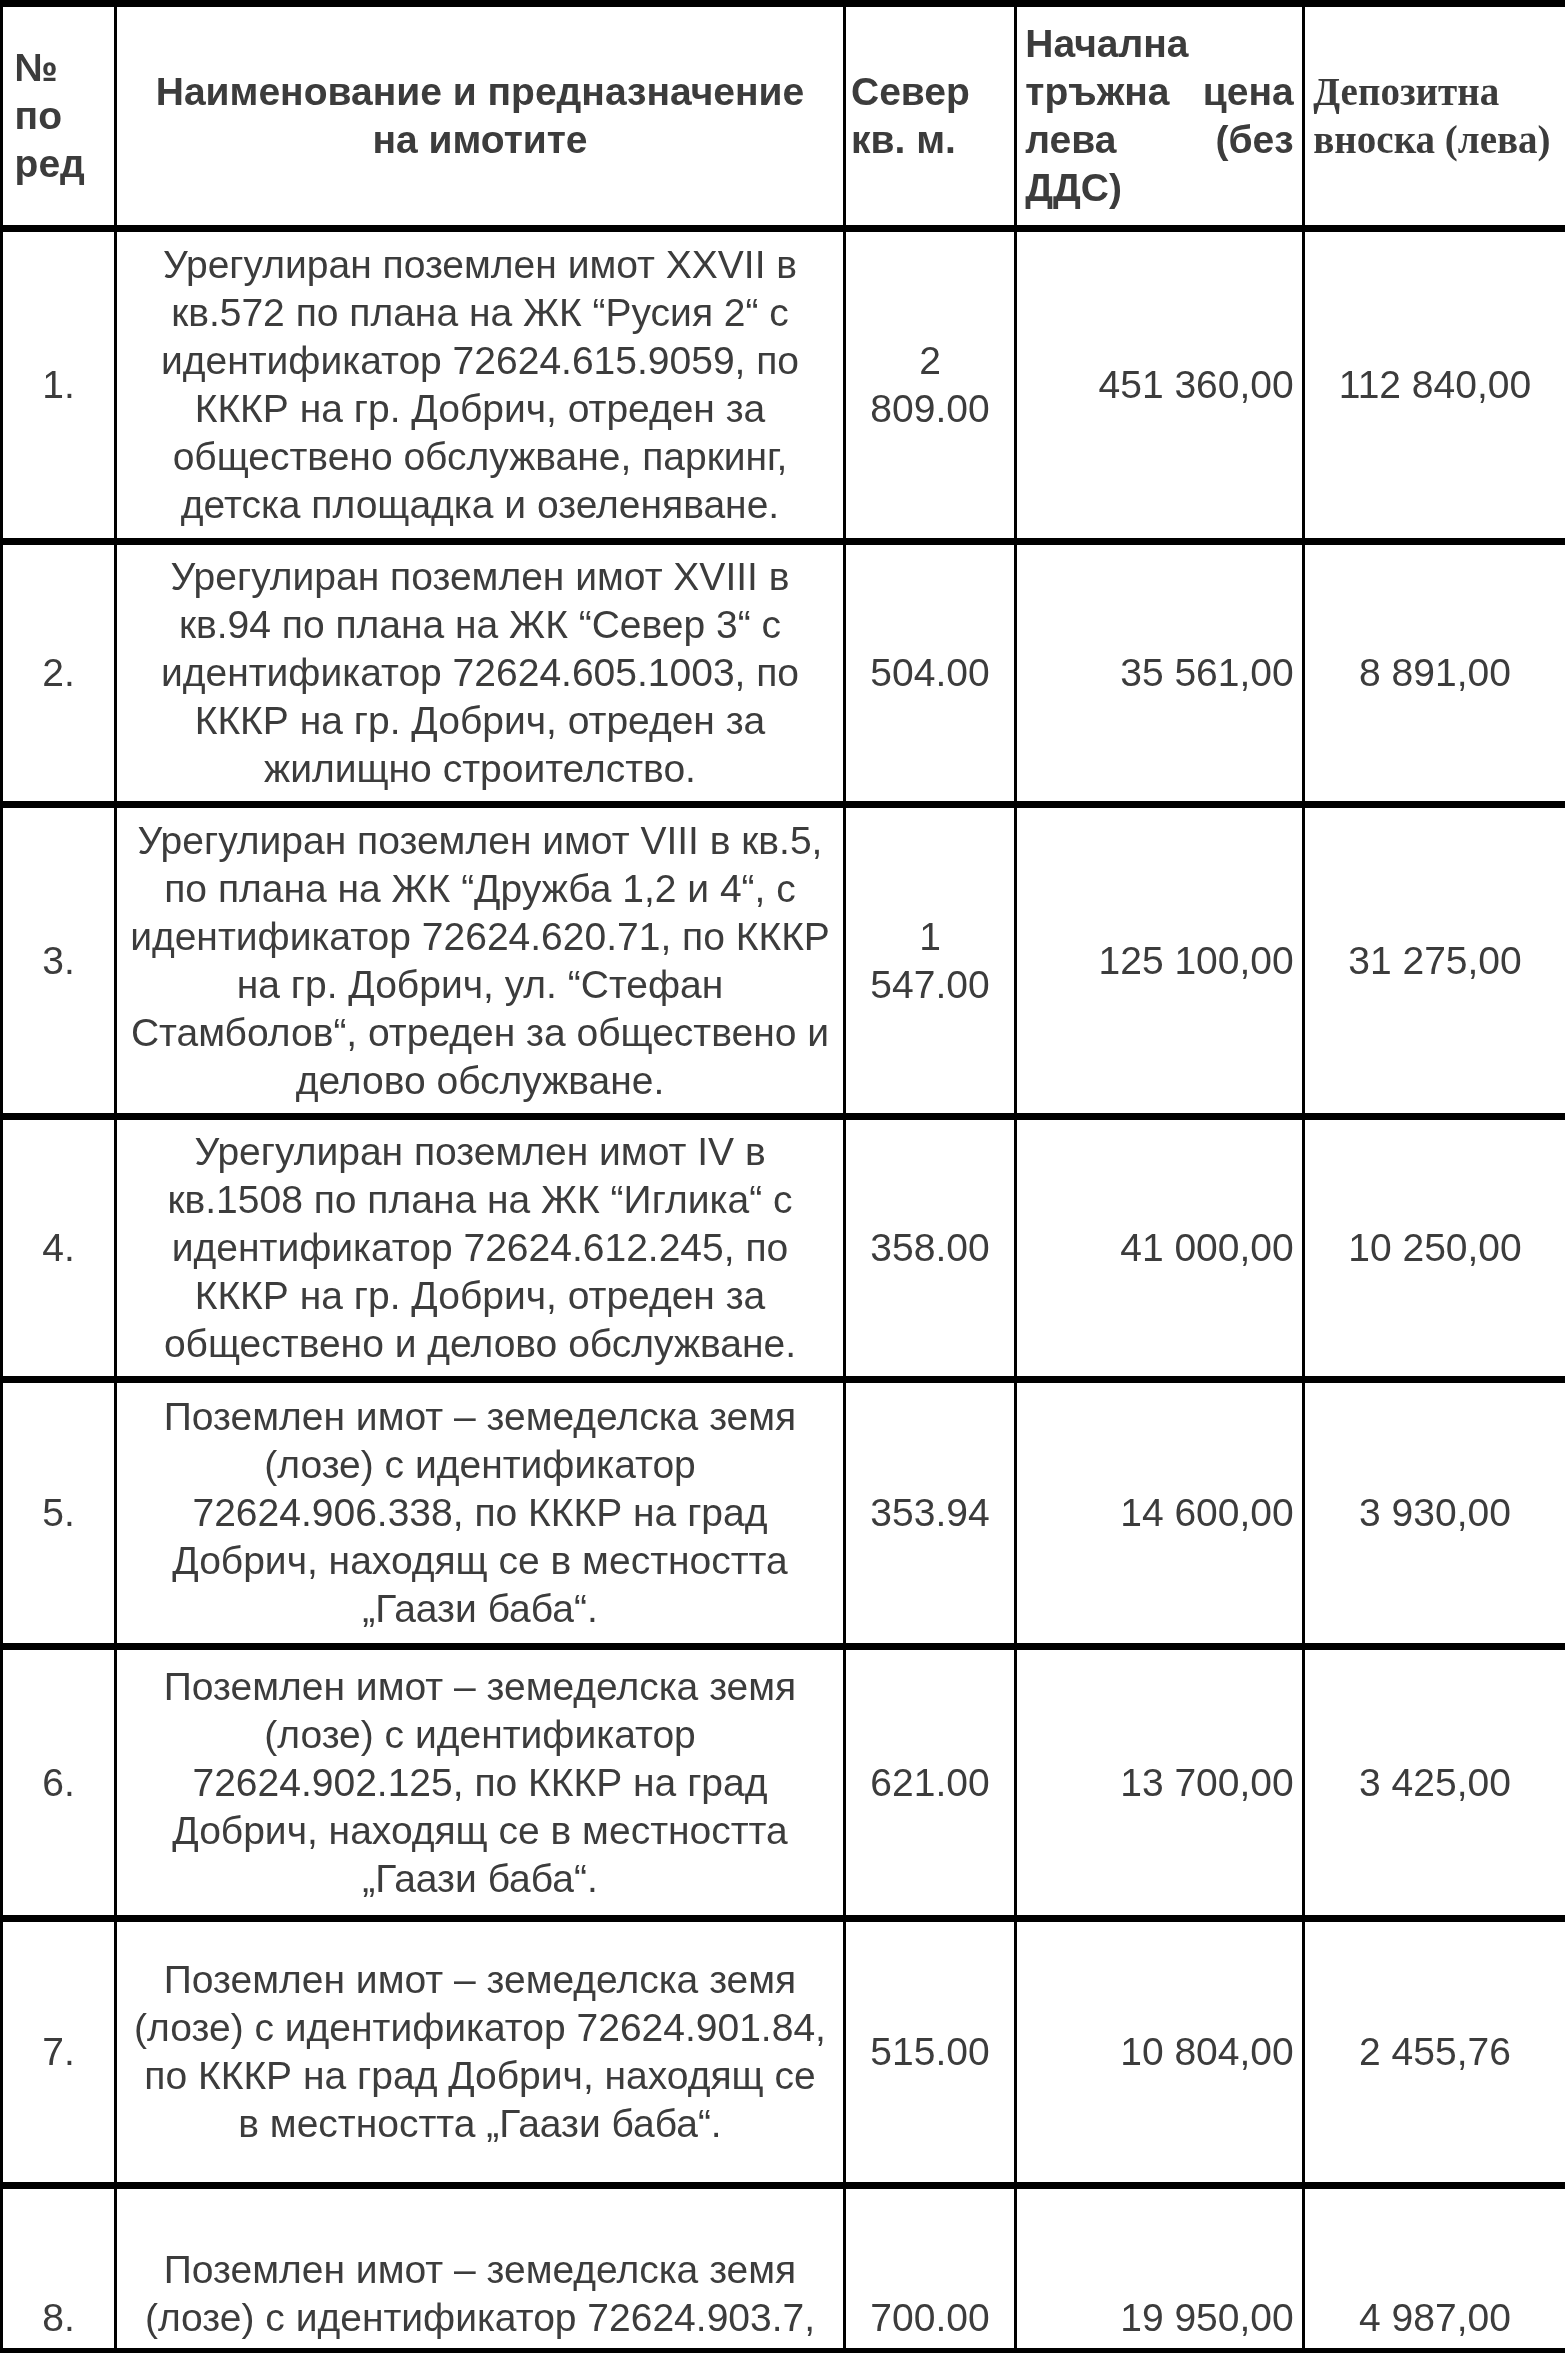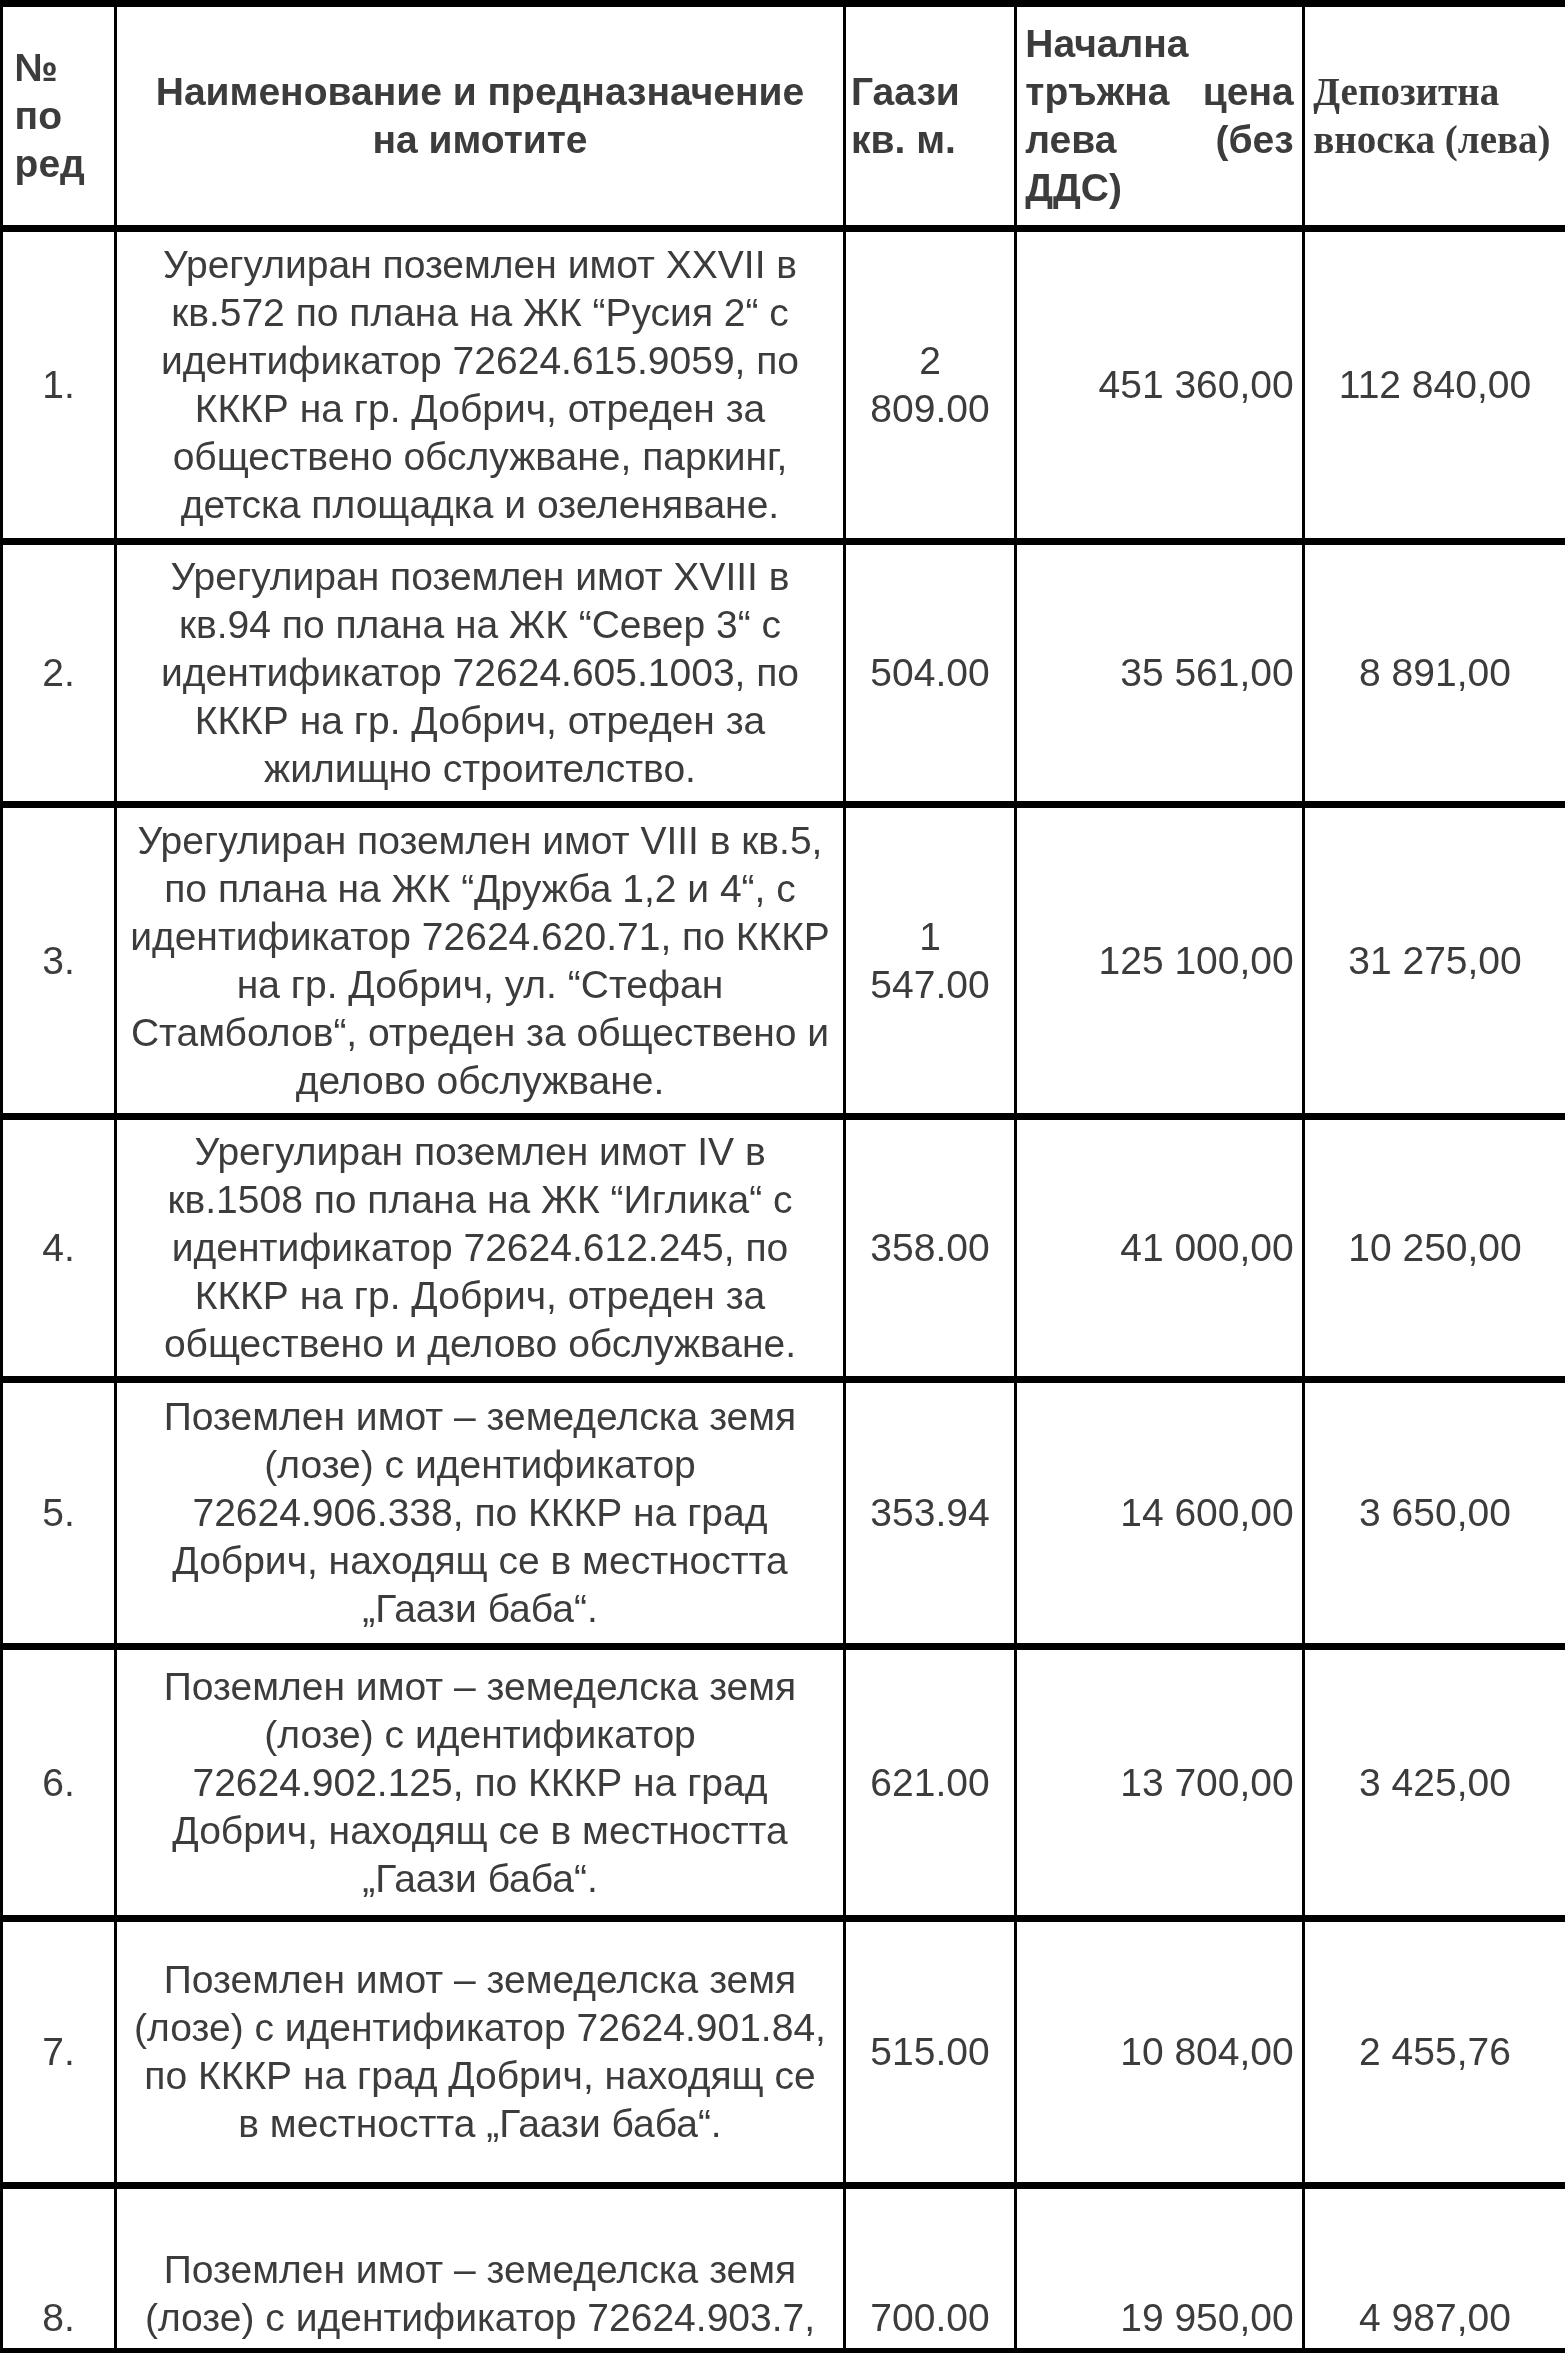--- a/index.html
+++ b/index.html
@@ -66,21 +66,21 @@
     <col style="width:114px">
     <col style="width:729px">
     <col style="width:171px">
     <col style="width:288px">
     <col style="width:263px">
   </colgroup>
   <thead>
     <tr>
       <th class="c-rownum">№ по ред</th>
       <th class="c-name">Наименование и предназначение на имотите</th>
-      <th class="c-area">Гаази кв. м.</th>
+      <th class="c-area">Север кв. м.</th>
       <th class="c-price">Начална тръжна цена лева (без ДДС)</th>
       <th class="c-deposit">Депозитна вноска (лева)</th>
     </tr>
   </thead>
   <tbody>
     <tr>
       <td class="c-rownum">1.</td>
       <td class="c-name">Урегулиран поземлен имот XXVII в кв.572 по плана на ЖК “Русия 2“ с идентификатор 72624.615.9059, по КККР на гр. Добрич, отреден за обществено обслужване, паркинг, детска площадка и озеленяване.</td>
       <td class="c-area">2
 809.00</td>
@@ -107,21 +107,21 @@
       <td class="c-name">Урегулиран поземлен имот IV в кв.1508 по плана на ЖК “Иглика“ с идентификатор 72624.612.245, по КККР на гр. Добрич, отреден за обществено и делово обслужване.</td>
       <td class="c-area">358.00</td>
       <td class="c-price">41 000,00</td>
       <td class="c-deposit">10 250,00</td>
     </tr>
     <tr>
       <td class="c-rownum">5.</td>
       <td class="c-name">Поземлен имот – земеделска земя (лозе) с идентификатор 72624.906.338, по КККР на град Добрич, находящ се в местността „Гаази баба“.</td>
       <td class="c-area">353.94</td>
       <td class="c-price">14 600,00</td>
-      <td class="c-deposit">3 650,00</td>
+      <td class="c-deposit">3 930,00</td>
     </tr>
     <tr>
       <td class="c-rownum">6.</td>
       <td class="c-name">Поземлен имот – земеделска земя (лозе) с идентификатор 72624.902.125, по КККР на град Добрич, находящ се в местността „Гаази баба“.</td>
       <td class="c-area">621.00</td>
       <td class="c-price">13 700,00</td>
       <td class="c-deposit">3 425,00</td>
     </tr>
     <tr>
       <td class="c-rownum">7.</td>

